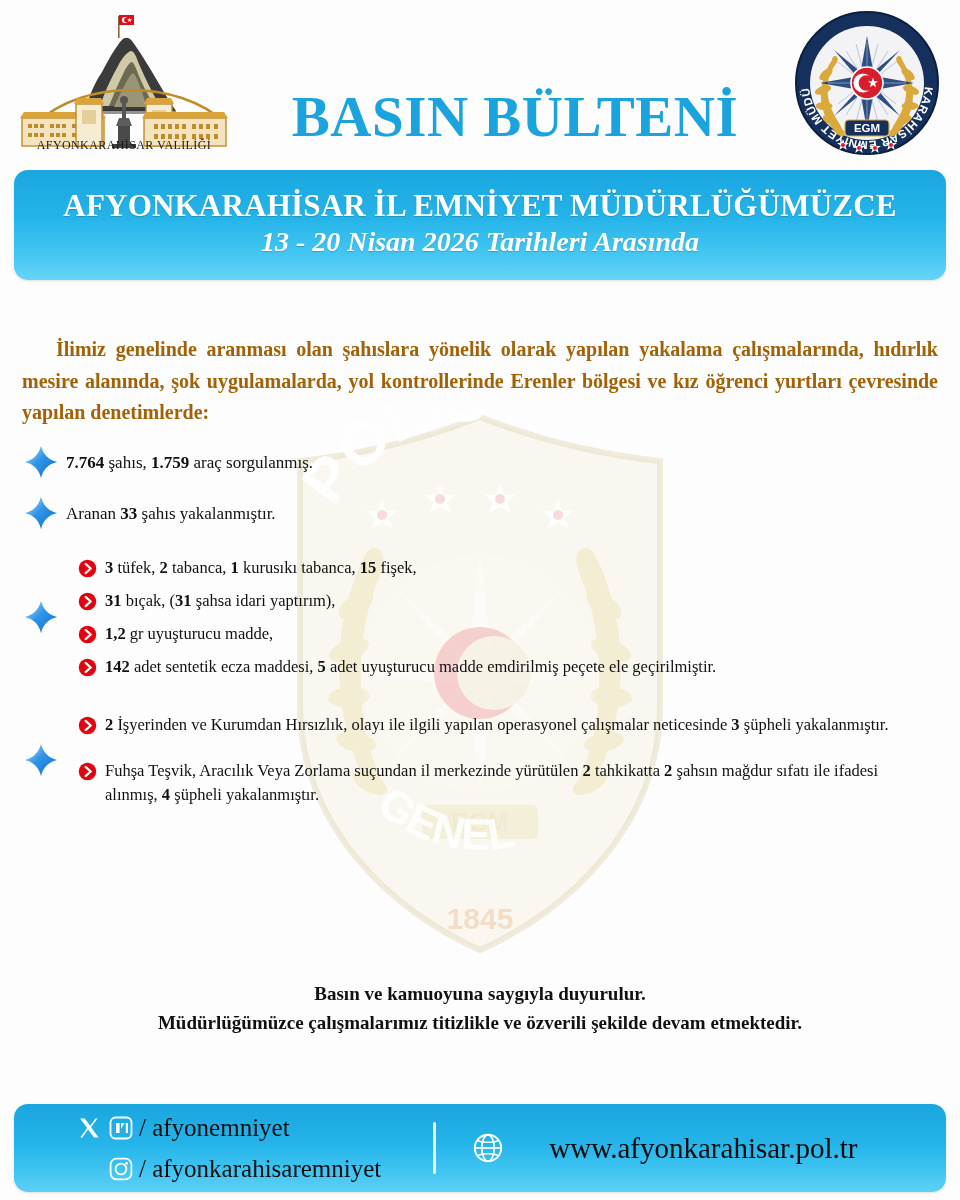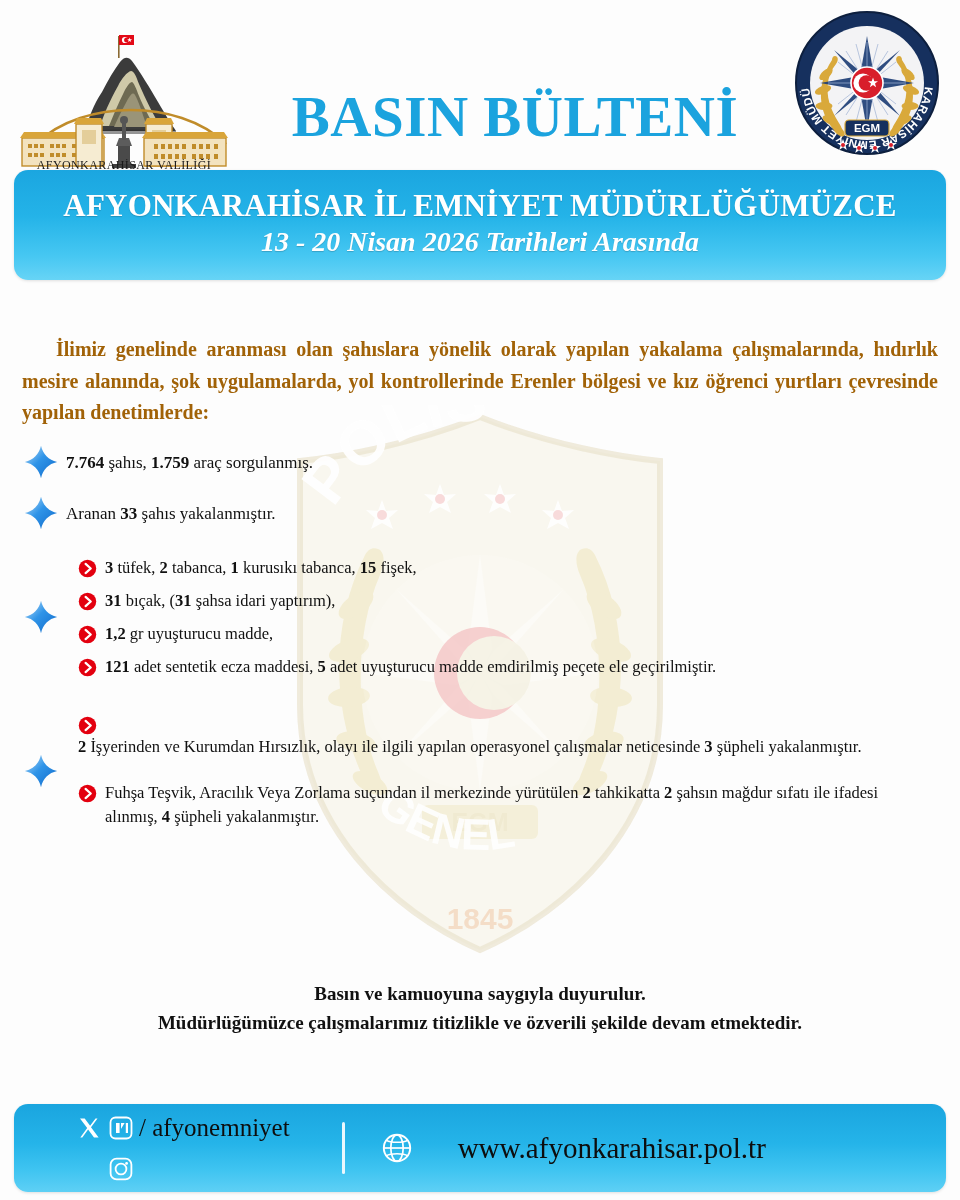--- a/index.html
+++ b/index.html
@@ -28,21 +28,21 @@
     pointer-events:none;
     z-index:0;
   }
   .watermark svg{width:100%;height:100%;}
 
   
   .header{
     position:absolute;left:0;top:0;width:960px;height:170px;z-index:3;
   }
   .valilik-logo{
-    position:absolute;left:14px;top:26px;width:220px;height:145px;
+    position:absolute;left:14px;top:6px;width:220px;height:145px;
   }
   .valilik-logo svg{width:100%;height:100%;}
 
   .press-title{
     position:absolute;left:250px;top:88px;width:530px;
     text-align:center;
     font-family:"Liberation Serif", serif;
     font-size:57px;
     font-weight:700;
     color:#1BA3DE;
@@ -606,21 +606,21 @@
             <span class="sub-text"><b>1,2</b> gr uyuşturucu madde,</span>
           </div>
 
           <div class="sub-row">
             <span class="chev">
               <svg viewBox="0 0 20 20" xmlns="http://www.w3.org/2000/svg">
                 <circle cx="10" cy="10" r="9.2" fill="#E3000F"></circle>
                 <path d="M8 5.2 L13.4 10 L8 14.8" fill="none" stroke="#ffffff" stroke-width="2.4" stroke-linecap="round" stroke-linejoin="round"></path>
               </svg>
             </span>
-            <span class="sub-text"><b>121</b> adet sentetik ecza maddesi, <b>5</b> adet uyuşturucu madde emdirilmiş peçete ele geçirilmiştir.</span>
+            <span class="sub-text"><b>142</b> adet sentetik ecza maddesi, <b>5</b> adet uyuşturucu madde emdirilmiş peçete ele geçirilmiştir.</span>
           </div>
 
         </div>
       </div>
 
       <div class="spacer-a"></div>
 
 
       <div class="spacer-c"></div>
 
@@ -632,21 +632,21 @@
               <stop offset="0%" stop-color="#bfe0f7"></stop>
                   <stop offset="45%" stop-color="#2f94e8"></stop>
               <stop offset="100%" stop-color="#1169c9"></stop>
                 </linearGradient>
               </defs>
             <path d="M20 3 C 22 12 28 18 37 20 C 28 22 22 28 20 37 C 18 28 12 22 3 20 C 12 18 18 12 20 3 Z" fill="url(#dg5)"></path>
           </svg>
         </span>
         <div class="sub-list">
 
-          <div class="sub-row" style="margin-bottom:22px;flex-direction:column;">
+          <div class="sub-row" style="margin-bottom:22px;">
             <span class="chev">
               <svg viewBox="0 0 20 20" xmlns="http://www.w3.org/2000/svg">
                 <circle cx="10" cy="10" r="9.2" fill="#E3000F"></circle>
                 <path d="M8 5.2 L13.4 10 L8 14.8" fill="none" stroke="#ffffff" stroke-width="2.4" stroke-linecap="round" stroke-linejoin="round"></path>
               </svg>
             </span>
             <span class="sub-text"><b>2</b> İşyerinden ve Kurumdan Hırsızlık, olayı ile ilgili yapılan operasyonel çalışmalar neticesinde <b>3</b> şüpheli yakalanmıştır.</span>
           </div>
 
           <div class="sub-row">
@@ -690,20 +690,21 @@
       </div>
 
       <div class="social-line">
         <span class="ic" style="margin-left:32px;">
           <svg viewBox="0 0 26 26" xmlns="http://www.w3.org/2000/svg">
             <rect x="2.6" y="2.6" width="20.8" height="20.8" rx="6" fill="none" stroke="#ffffff" stroke-width="1.8"></rect>
             <circle cx="13" cy="13" r="5.4" fill="none" stroke="#ffffff" stroke-width="1.8"></circle>
             <circle cx="18.6" cy="7.4" r="1.4" fill="#ffffff"></circle>
           </svg>
         </span>
+        <span class="handle">/ afyonkarahisaremniyet</span>
       </div>
 
     </div>
 
     <div class="divider"></div>
 
     <div class="website">
       <span class="globe">
         <svg viewBox="0 0 32 32" xmlns="http://www.w3.org/2000/svg">
           <circle cx="16" cy="16" r="13.2" fill="none" stroke="#ffffff" stroke-width="1.9"></circle>

